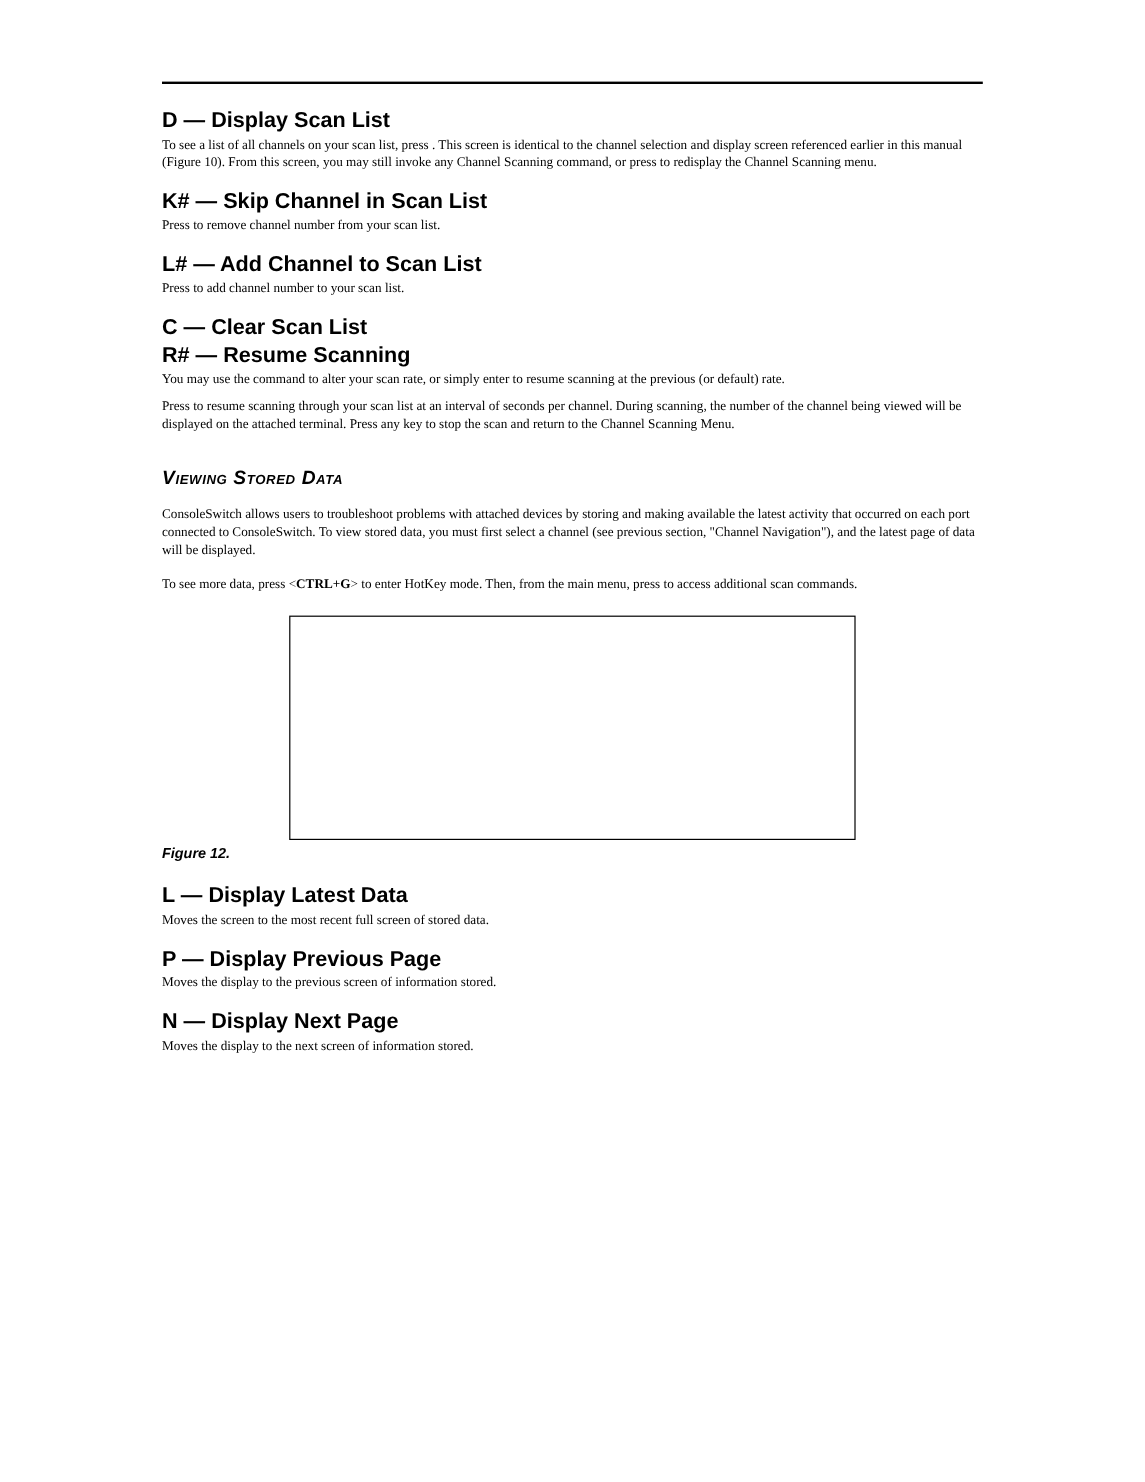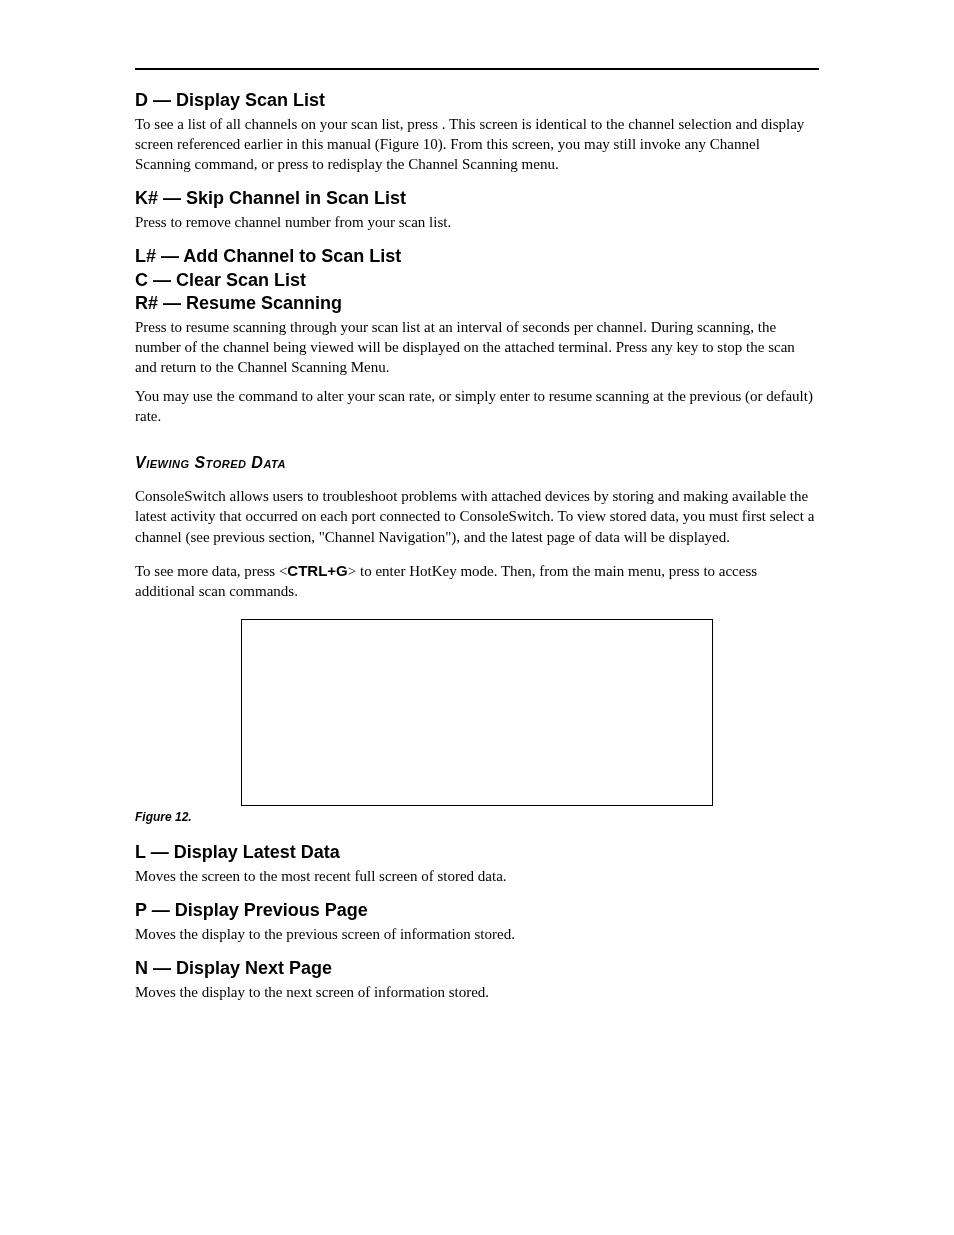--- a/index.html
+++ b/index.html
@@ -21,41 +21,41 @@
     margin-bottom: 20px;
   }
   h3.cmd {
     font-family: Arial, Helvetica, sans-serif;
     font-weight: bold;
     font-size: 18px;
     margin: 0 0 2px 0;
     line-height: 1.2;
   }
   p.body {
-    font-size: 15px;
+    font-size: 11px;
     line-height: 1.35;
     margin: 0 0 14px 0;
   }
   p.body + p.body {
     margin-top: -6px;
   }
   .section-gap {
     margin-top: 14px;
   }
   h2.sec {
     font-family: Arial, Helvetica, sans-serif;
     font-weight: bold;
     font-style: italic;
     font-size: 16px;
     font-variant: small-caps;
     letter-spacing: 0.5px;
     margin: 28px 0 14px 0;
   }
   .hotkey {
-    font-family: Liberation Sans, sans-serif;
+    font-family: Liberation Serif, serif;
     margin-top: 23px;
   }
   .figure-box {
     width: 470px;
     height: 185px;
     border: 1px solid #000;
     margin: 18px auto 4px auto;
   }
   .figure-caption {
     font-family: Arial, Helvetica, sans-serif;
@@ -72,26 +72,27 @@
 <div class="page">
   <div class="rule"></div>
 
   <h3 class="cmd">D — Display Scan List</h3>
   <p class="body">To see a list of all channels on your scan list, press       . This screen is identical to the channel selection and display screen referenced earlier in this manual (Figure 10). From this screen, you may still invoke any Channel Scanning command, or press        to redisplay the Channel Scanning menu.</p>
 
   <h3 class="cmd section-gap">K# — Skip Channel in Scan List</h3>
   <p class="body">Press         to remove channel number    from your scan list.</p>
 
   <h3 class="cmd section-gap">L# — Add Channel to Scan List</h3>
+  <p class="body">Press         to add channel number    to your scan list.</p>
 
   <h3 class="cmd section-gap">C — Clear Scan List</h3>
 
   <h3 class="cmd section-gap">R# — Resume Scanning</h3>
+  <p class="body">You may use the           command to alter your scan rate, or simply enter        to resume scanning at the previous (or default) rate.</p>
   <p class="body">Press          to resume scanning through your scan list at an interval of    seconds per channel. During scanning, the number of the channel being viewed will be displayed on the attached terminal. Press any key to stop the scan and return to the Channel Scanning Menu.</p>
-  <p class="body">You may use the           command to alter your scan rate, or simply enter        to resume scanning at the previous (or default) rate.</p>
 
   <h2 class="sec">Viewing Stored Data</h2>
   <p class="body">ConsoleSwitch allows users to troubleshoot problems with attached devices by storing and making available the latest activity that occurred on each port connected to ConsoleSwitch. To view stored data, you must first select a channel (see previous section, "Channel Navigation"), and the latest page of data will be displayed.</p>
   <p class="body" style="margin-top:10px;">
     <span>To see more data, press &lt;</span><b class="hotkey">CTRL+G</b><span>&gt; to enter HotKey mode. Then, from the main menu, press        to access additional scan commands.</span>
   </p>
 
   <div class="figure-box"></div>
   <p class="figure-caption">Figure 12.</p>
 

